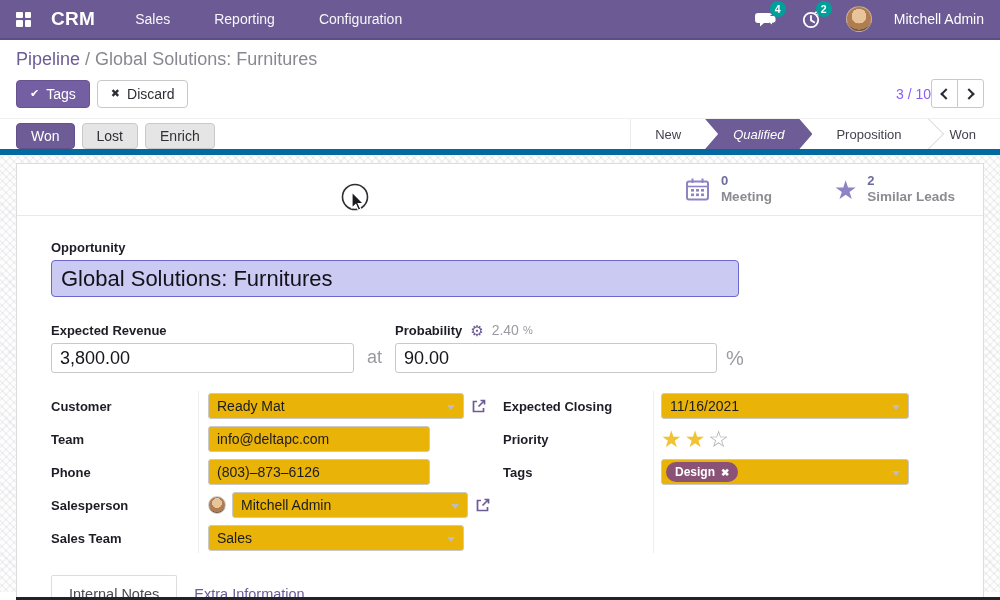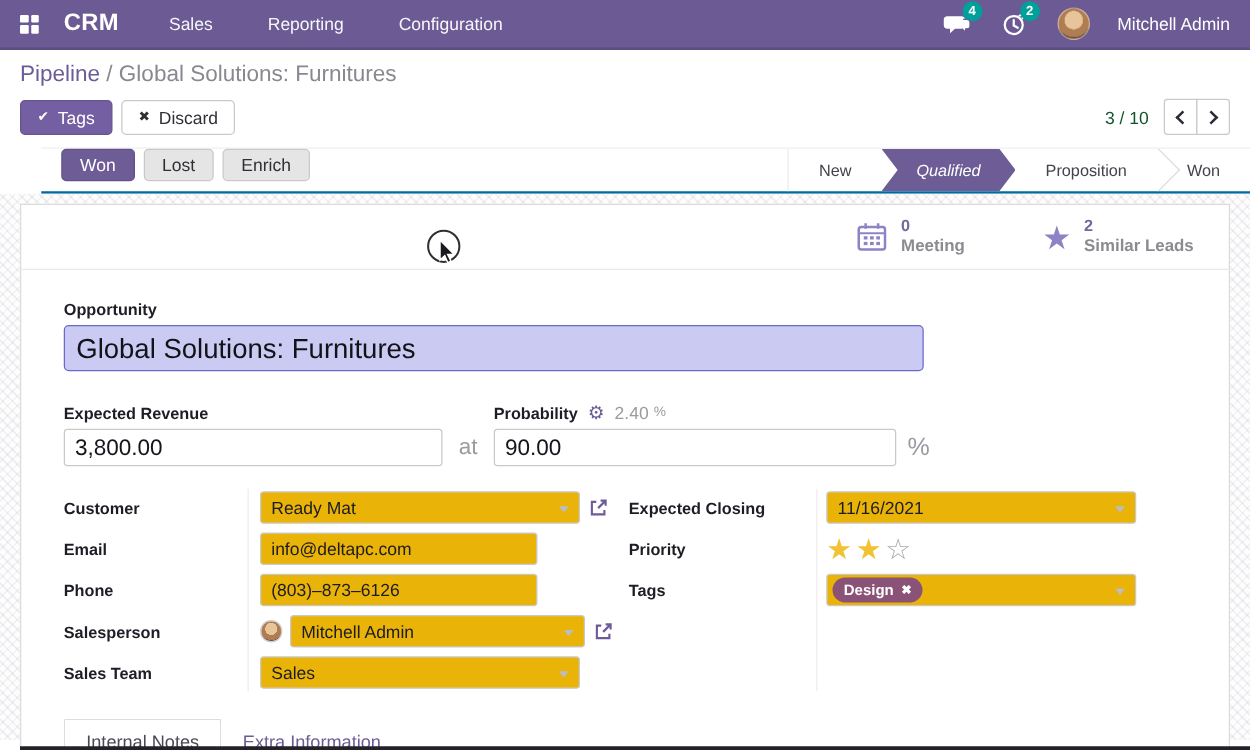--- a/index.html
+++ b/index.html
@@ -28,34 +28,34 @@
   
   .control-panel { background:#fff; padding:9px 16px 10px; }
   .breadcrumb { font-size:18px; color:#888890; }
   .breadcrumb .crumb-link { color:#6d5b97; cursor:pointer; }
   .cp-actions { display:flex; align-items:center; margin-top:9px; }
   .btn { font-size:14px; border-radius:4px; padding:5px 13px; cursor:pointer;
     display:inline-flex; align-items:center; gap:7px; font-family:inherit; }
   .btn-primary { background:#745fa3; border:1px solid #66538f; color:#fff; }
   .btn-plain { background:#fff; border:1px solid #c9c9c9; color:#2f2f35; }
   .btn + .btn { margin-left:7px; }
-  .pager { margin-left:auto; display:flex; align-items:center; gap:12px;
-    font-size:14px; color:#14532d; }
+  .pager { margin-left:auto; display:flex; align-items:center; 
+    font-size:14px; color:#8b5cf6; }
   .pager-group { display:flex; }
   .pager-btn { width:27px; height:29px; background:#fff; border:1px solid #c9c9c9;
     display:flex; align-items:center; justify-content:center; cursor:pointer; }
   .pager-btn:first-child { border-radius:3px 0 0 3px; }
   .pager-btn:last-child { border-radius:0 3px 3px 0; margin-left:-1px; }
   .chev { width:8px; height:8px; border-left:2px solid #2b2b33; border-bottom:2px solid #2b2b33; }
   .chev-left  { transform:rotate(45deg); margin-left:3px; }
   .chev-right { transform:rotate(225deg); margin-right:3px; }
 
   
-  .statusbar { background:#fff; border-bottom:2px solid #0369a1; border-top:1px solid #f0f0f0;
-    display:flex; align-items:flex-start; padding-left:16px; height:37px;margin-left:33px; }
+  .statusbar { background:#fff; border-bottom:6px solid #0369a1; border-top:1px solid #f0f0f0;
+    display:flex; align-items:flex-end; padding-left:16px; height:37px; }
   .sb-btn { font-size:14px; border-radius:4px; padding:4px 14px; cursor:pointer; margin-right:7px; }
   .sb-active { background:#6d5c96; border:1px solid #62528b; color:#fff; }
   .sb-plain { background:#e5e5e5; border:1px solid #c9c9c9; color:#2f2f35; }
   .stages { margin-left:auto; display:flex; height:100%; border-left:1px solid #ececec;
     overflow:hidden; }
   .stage { position:relative; display:flex; align-items:center; padding:0 24px;
     font-size:13px; color:#43434e; cursor:pointer; white-space:nowrap; }
   .stage.sep::after { content:''; position:absolute; right:-13px; top:50%; width:24px; height:24px;
     border-top:1px solid #ddd; border-right:1px solid #ddd;
     transform:translateY(-50%) rotate(45deg); }
@@ -277,21 +277,21 @@
           <div class="cell-value">
             <div class="fld select sel-256">
               <span>Ready Mat</span>
             </div>
             <svg class="ext-link" viewBox="0 0 17 17">
               <path d="M7 3.5 H3.5 V13.5 H13.5 V10" fill="none" stroke="#6d5b97" stroke-width="1.7"></path>
               <path d="M8.5 8.5 L14.5 2.5 M10.5 2.5 H14.5 V6.5" fill="none" stroke="#6d5b97" stroke-width="1.7"></path>
             </svg>
           </div>
 
-          <span class="field-label">Email</span>
+          <span class="field-label">Team</span>
           <div class="cell-value">
             <input class="fld fld-input" value="info@deltapc.com" style="">
           </div>
 
           <span class="field-label">Phone</span>
           <div class="cell-value">
             <input class="fld fld-input" value="(803)–873–6126" style="">
           </div>
 
           <span class="field-label">Salesperson</span>

